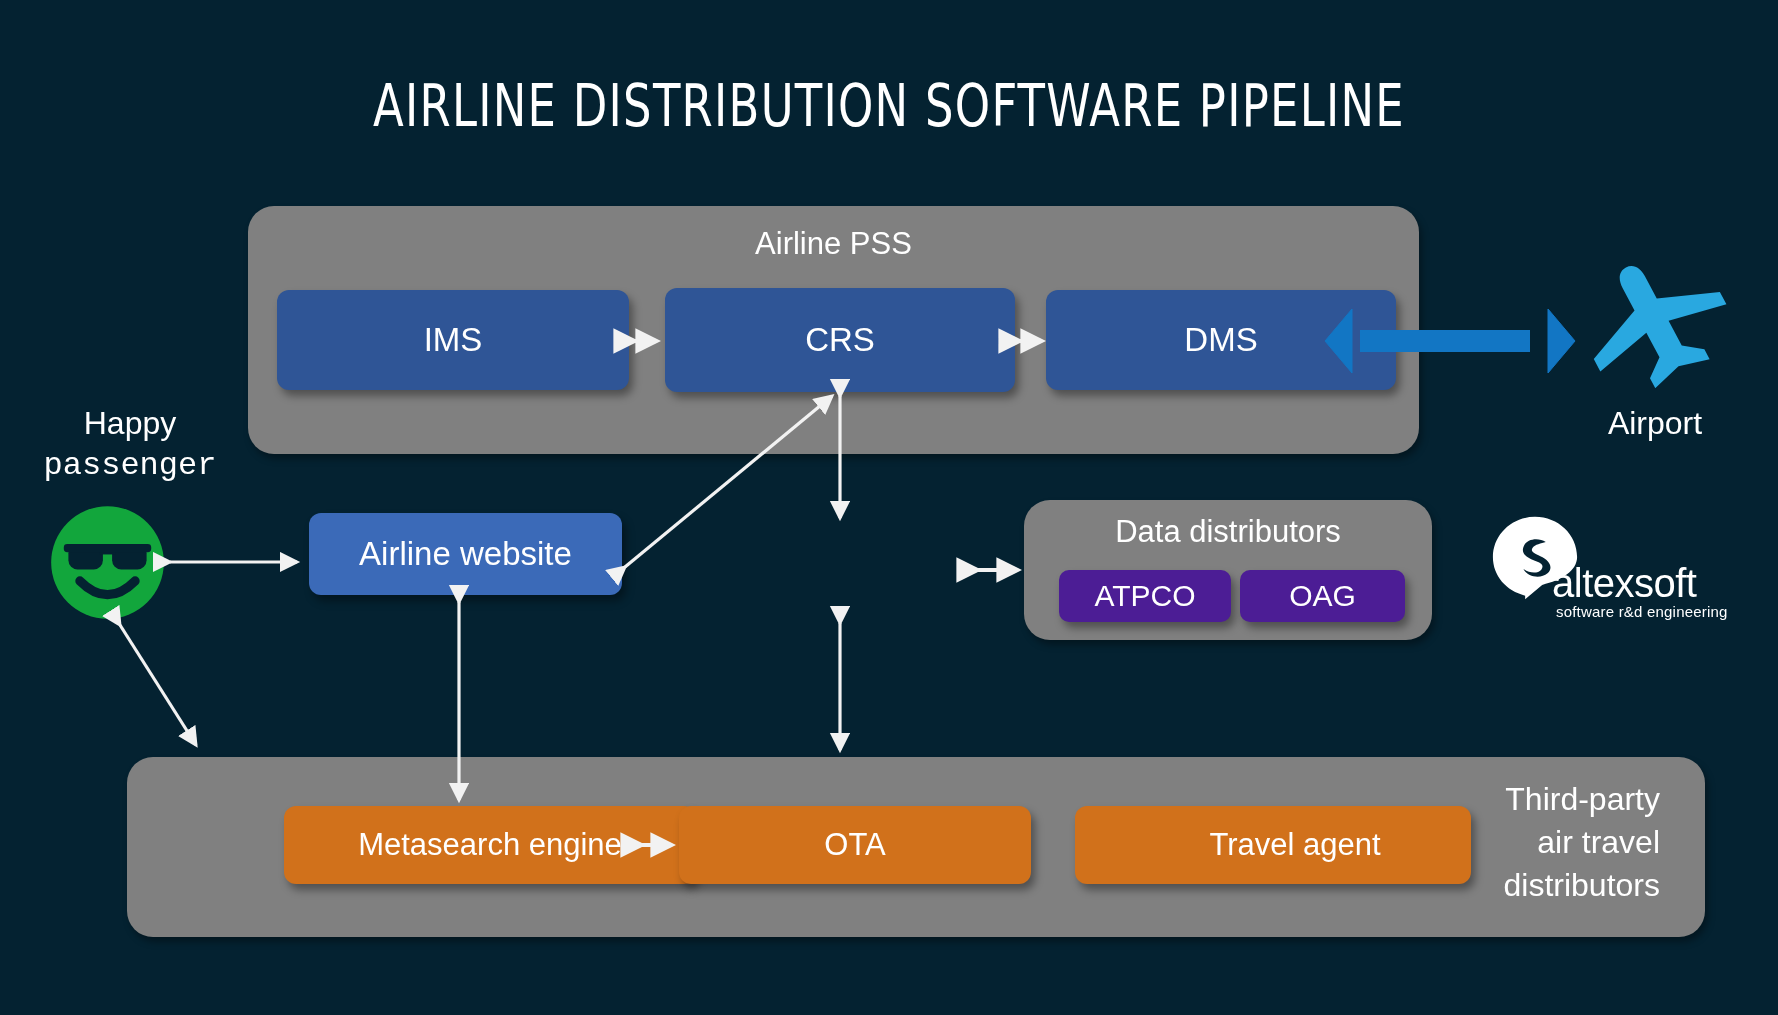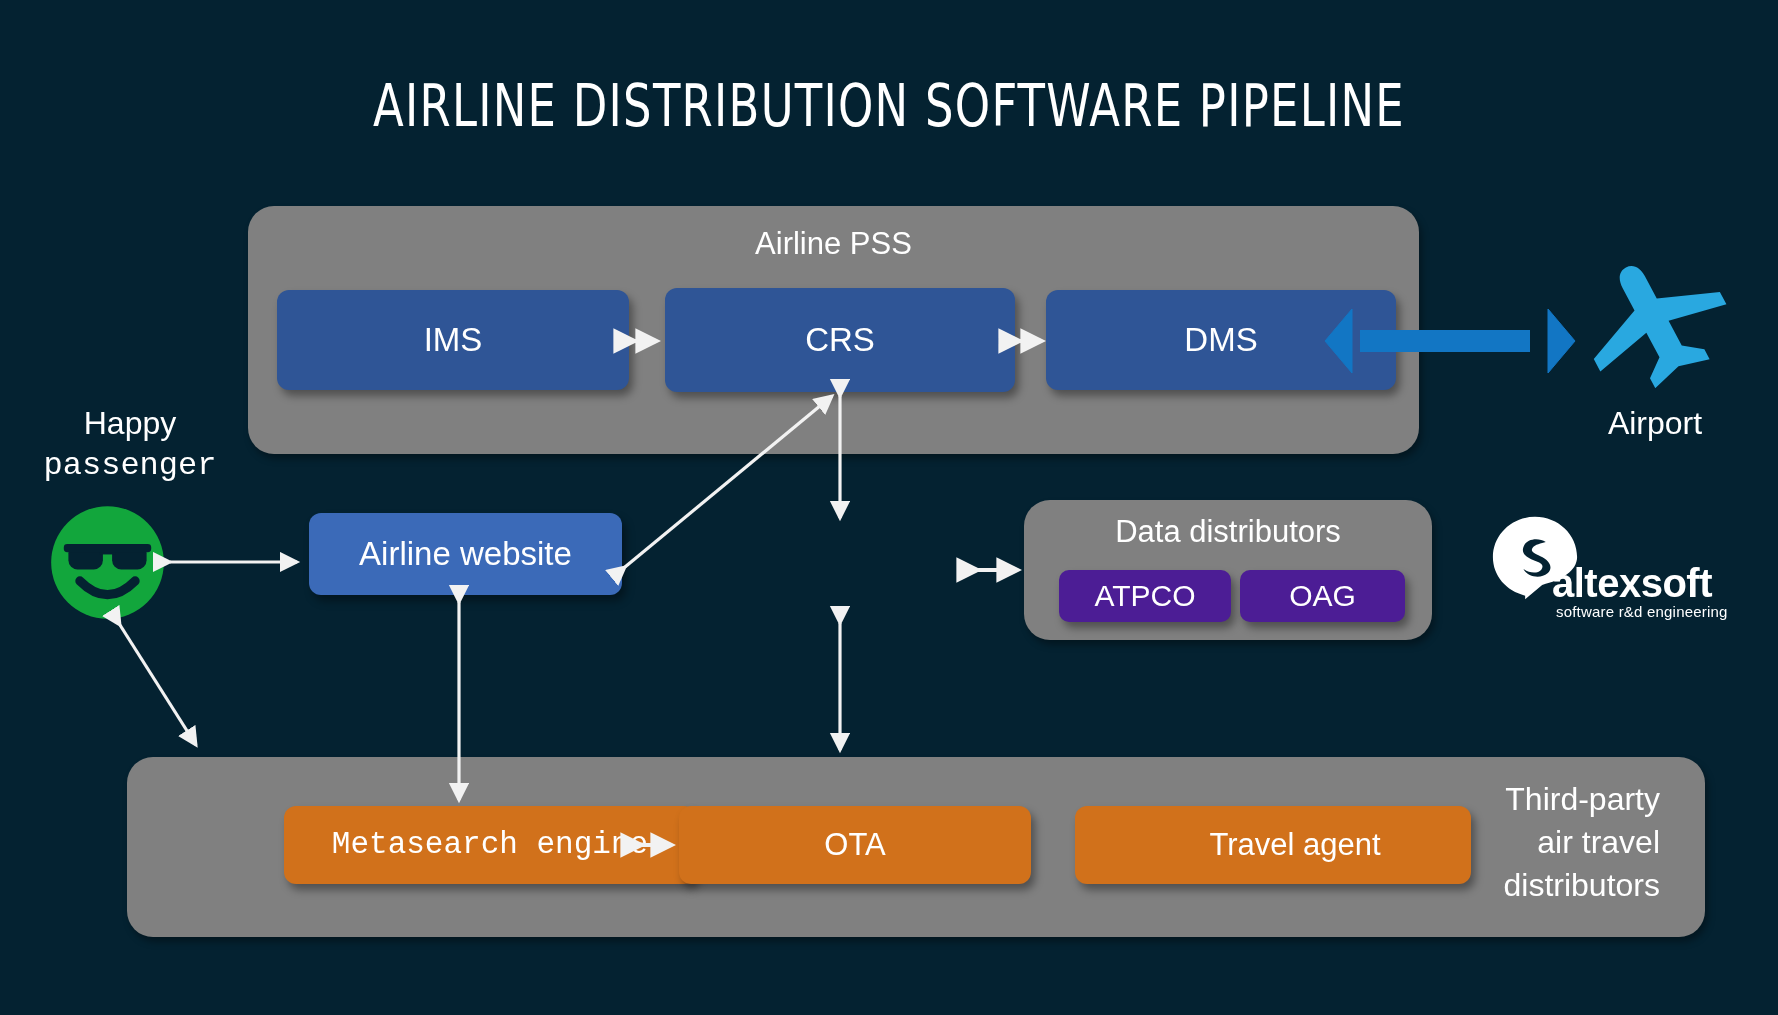--- a/index.html
+++ b/index.html
@@ -63,21 +63,21 @@
   .label.center{text-align:center;}
   .label.right{text-align:right;}
 
   
   #arrows{position:absolute;left:0;top:0;width:1778px;height:1015px;pointer-events:none;}
 
   
   .logo{position:absolute;left:1490px;top:515px;width:270px;height:110px;}
   .logo-word{
     position:absolute;left:62px;top:46px;
-    color:#ffffff;font-weight:bold;font-size:40px;letter-spacing:-0.5px;
+    color:#ffffff;font-weight:normal;font-size:40px;letter-spacing:-0.5px;
     font-family:"Liberation Sans","DejaVu Sans",sans-serif;
   }
   .logo-sub{
     position:absolute;left:66px;top:88px;
     color:#ffffff;font-size:15px;letter-spacing:.2px;
     font-family:"Liberation Sans","DejaVu Sans",sans-serif;
   }
 </style>
 </head>
 <body>
@@ -139,21 +139,21 @@
   <div class="node cyan" style="left:1240px;top:570px;width:165px;height:52px;">
     <span>OAG</span>
   </div>
 
   <div class="group" style="left:127px;top:757px;width:1578px;height:180px;"></div>
 
   <div class="label right" style="left:1400px;top:781px;width:260px;">Third-party</div>
   <div class="label right" style="left:1400px;top:824px;width:260px;">air travel</div>
   <div class="label right" style="left:1400px;top:867px;width:260px;">distributors</div>
 
-  <div class="node orange" style="left:284px;top:806px;width:412px;height:78px;font-family:Liberation Mono, monospace;">
+  <div class="node orange" style="left:284px;top:806px;width:412px;height:78px;">
     <span>Metasearch engine</span>
   </div>
   <div class="node orange" style="left:679px;top:806px;width:352px;height:78px;">
     <span>OTA</span>
   </div>
   <div class="node orange" style="left:1075px;top:806px;width:352px;height:78px;padding-left:44px;">
     <span>Travel agent</span>
   </div>
 
   <svg id="arrows" viewBox="0 0 1778 1015">

